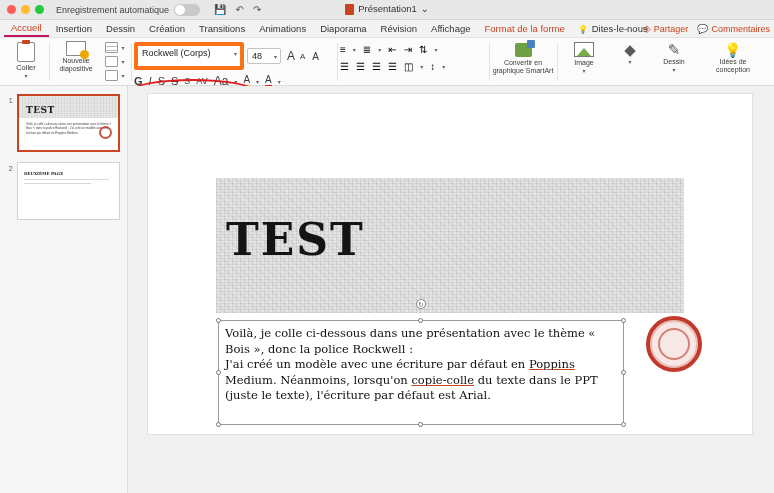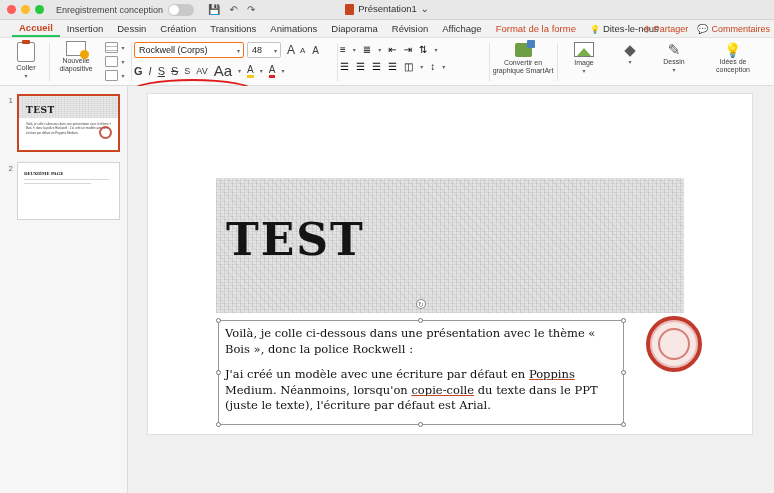--- a/index.html
+++ b/index.html
@@ -53,21 +53,21 @@
   
   .ribbon-tabs {
     position: absolute; top: 20px; left: 0; width: 774px; height: 18px;
     background: #f2f2f2;
     border-bottom: 1px solid #e2e2e2;
     display: flex; align-items: center;
     font-size: 9.5px; color: #333;
     padding-left: 4px;
   }
   .rtab { padding: 2px 7px; border-radius: 3px; white-space: nowrap; }
-  .rtab.active { color: #c8451f; font-weight: bold; border-bottom: 2px solid #22c55e; border-radius: 0; margin-left: 8px; }
+  .rtab.active { color: #c8451f; font-weight: normal; border-bottom: 2px solid #be185d; border-radius: 0; }
   .rtab.accent { color: #c8451f; }
   .rtab.lightbulb::before { content: "\1F4A1"; margin-right: 3px; font-size: 8px; }
   .ribbon-right {
     position: absolute; right: 4px; top: 0; height: 18px;
     display: flex; align-items: center; gap: 9px; font-size: 9px; color: #c8451f;
   }
   .ribbon-right .chip { display: flex; align-items: center; gap: 3px; }
 
   
   .ribbon {
@@ -110,36 +110,36 @@
   #g-small { left: 100px; width: 30px; padding-top: 4px; }
   .mini-row { display: flex; gap: 3px; align-items: center; justify-content: center; margin-bottom: 3px; }
   .mini {
     width: 13px; height: 11px; border: 1px solid #9a9a9a; background: #fff; border-radius: 1px;
   }
   .mini.bars { background: linear-gradient(#fff 0 3px, #bbb 3px 4px, #fff 4px 7px, #bbb 7px 8px, #fff 8px 11px); }
 
   
   #g-font { left: 134px; width: 200px; padding-top: 4px; }
   .fontbox {
-    width: 110px; height: 16px; border: 1px solid #f97316; background: #fff;
+    width: 110px; height: 28px; border: 4px solid #f97316; background: #fff;
     font-size: 9px; color: #222; padding: 2px 14px 0 4px; position: relative; border-radius: 2px;
   }
   .fontbox .cb-caret { position: absolute; right: 3px; top: 4px; font-size: 6px; color: #666; }
   .sizebox {
     width: 34px; height: 16px; border: 1px solid #c4c4c4; background: #fff;
     font-size: 9px; color: #222; padding: 2px 10px 0 4px; position: relative; border-radius: 2px;
     margin-left: 3px;
   }
   .sizebox .cb-caret { position: absolute; right: 3px; top: 4px; font-size: 6px; color: #666; }
   .row1 { display: flex; align-items: center; }
   .row2 { display: flex; align-items: center; gap: 6px; margin-top: 4px; font-size: 10px; color: #3a3a3a; }
   .fbtn { font-size: 11px; color: #3a3a3a; }
   .fbtn.strike { text-decoration: line-through; }
   .fbtn.sub { font-size: 9px; }
-  .aa-box { font-size: 15px; }
+  .aa-box { font-size: 12px; }
   .colorbtn { position: relative; display: inline-block; font-size: 10px; color: #3a3a3a; padding-bottom: 3px; }
   .colorbtn .bar { position: absolute; left: 0; right: 0; bottom: 0; height: 3px; }
   .colorbtn .bar.red { background: #e02020; }
   .colorbtn .bar.yellow { background: #f5c518; }
   .grow-btn { font-size: 10px; color: #3a3a3a; }
 
   
   #g-para { left: 340px; width: 145px; padding-top: 6px; }
   .prow { display: flex; align-items: center; gap: 7px; }
   .prow + .prow { margin-top: 6px; }
@@ -245,21 +245,21 @@
     position: absolute; left: 70px; top: 226px; width: 406px; height: 105px;
     border: 1px solid #9a9a9a;
     background: transparent;
   }
   .textbox p {
     margin: 0; padding: 0;
     font-family: "DejaVu Serif", serif;
     font-size: 11.5px; line-height: 15.5px; color: #111;
   }
   .textbox .tb-inner { padding: 5px 6px 0 6px; }
-  .textbox p + p { margin-top: 10px; }
+  .textbox p + p { }
   .hl-poppins { text-decoration: underline; text-decoration-color: #c8451f; }
   .hl-copie { text-decoration: underline; text-decoration-color: #c8451f; }
   .handle {
     position: absolute; width: 5px; height: 5px; background: #fff;
     border: 1px solid #777; border-radius: 50%;
   }
   .h-tl { left: -3px; top: -3px; } .h-tc { left: 50%; margin-left: -3px; top: -3px; }
   .h-tr { right: -3px; top: -3px; } .h-ml { left: -3px; top: 50%; margin-top: -3px; }
   .h-mr { right: -3px; top: 50%; margin-top: -3px; } .h-bl { left: -3px; bottom: -3px; }
   .h-bc { left: 50%; margin-left: -3px; bottom: -3px; } .h-br { right: -3px; bottom: -3px; }
@@ -289,21 +289,21 @@
 <body>
 
 <div id="app">
 
   <div class="titlebar">
     <div class="traffic">
       <span class="dot red"></span>
       <span class="dot yellow"></span>
       <span class="dot green"></span>
     </div>
-    <span class="autosave-label">Enregistrement conception</span>
+    <span class="autosave-label">Enregistrement automatique</span>
     <span class="toggle-pill"></span>
     <span class="tb-icons">
       <span>💾</span>
       <span>↶</span>
       <span>↷</span>
     </span>
     <div class="tb-center">
       <span class="doc">
         <span class="doc-icon"></span>
         <span>Présentation1</span>

